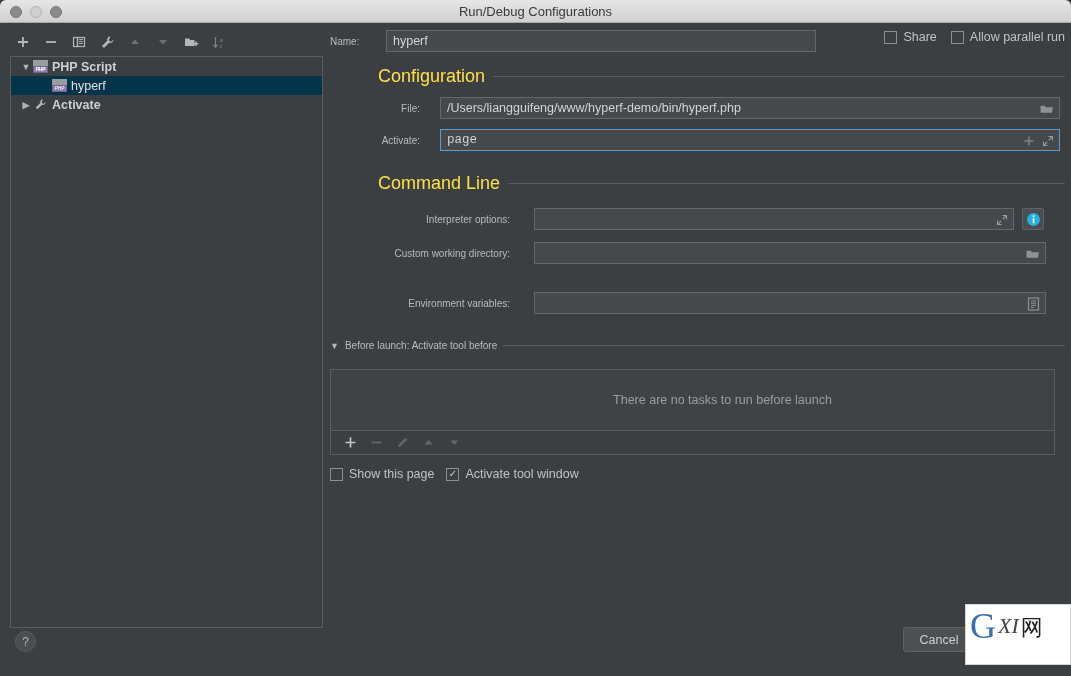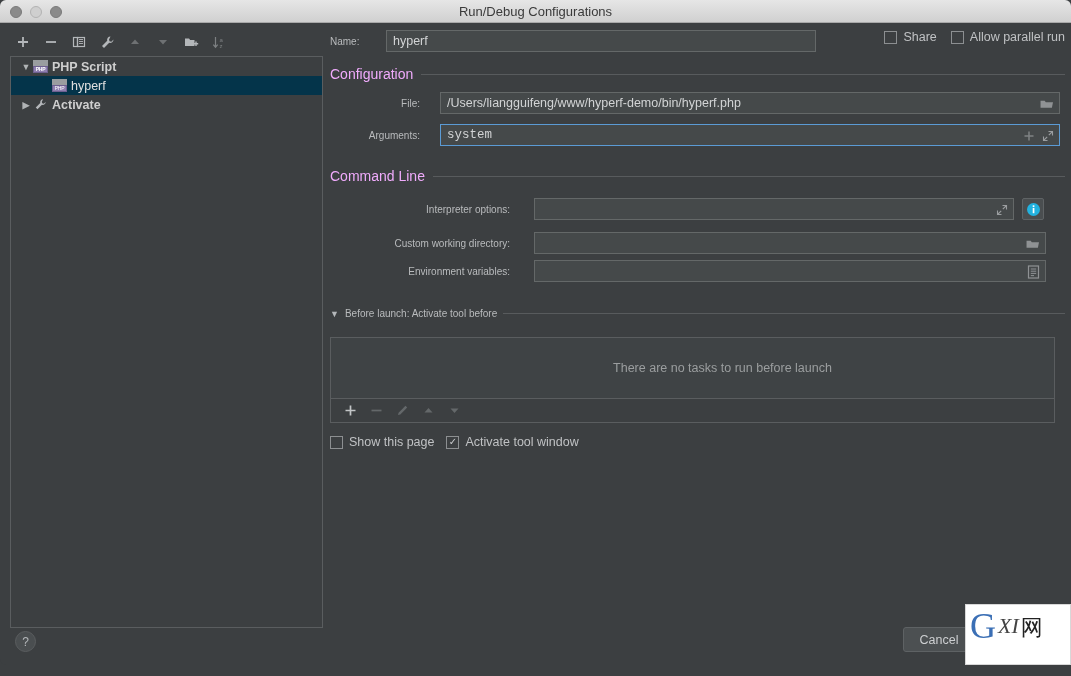--- a/index.html
+++ b/index.html
@@ -116,21 +116,21 @@
   .box {
     width: 13px; height: 13px;
     background: #3c3f41;
     border: 1px solid #8c8f91;
     display: inline-flex; align-items: center; justify-content: center;
     font-size: 10px; color: #c9cbcd; line-height: 1;
   }
 
   .group { margin-top: 14px; }
   .group-hdr { display: flex; align-items: center; gap: 8px; }
-  .group-hdr .t { font-size: 14px; color: #f0abfc; white-space: nowrap; }
+  .group-hdr .t { font-size: 18px; color: #fde047; white-space: nowrap; margin-left: 48px; }
   .group-hdr .line { flex: 1; height: 1px; background: #585b5d; }
 
   .frow { display: flex; align-items: center; margin-top: 10px; }
   .frow .lbl { text-align: right; }
 
   .before-hdr { display: flex; align-items: center; gap: 6px; margin-top: 26px; }
   .before-hdr .arrow { color: #b4b7ba; font-size: 9px; }
   .before-box {
     margin-top: 18px;
     border: 1px solid #5a5d5f;
@@ -313,23 +313,23 @@
           <span>/Users/liangguifeng/www/hyperf-demo/bin/hyperf.php</span>
           <span class="field-icons">
             <svg width="14" height="12" viewBox="0 0 15 13">
               <path d="M0.5 3 L5 3 L6.2 4.5 L14 4.5 L12.8 10.5 L0.5 10.5 Z" fill="#8f9294"></path>
             </svg>
           </span>
         </div>
       </div>
 
       <div class="frow">
-        <span class="lbl" style="width:90px;">Arguments:</span>
+        <span class="lbl" style="width:90px;">Activate:</span>
         <div class="textfield focused mono" style="width:620px; margin-left:20px;">
-          <span>system</span>
+          <span>page</span>
           <span class="field-icons">
             <svg width="12" height="12" viewBox="0 0 12 12">
               <path d="M6 1.5 L6 10.5 M1.5 6 L10.5 6" stroke="#7f8284" stroke-width="1.5"></path>
             </svg>
             <svg width="12" height="12" viewBox="0 0 12 12">
               <path d="M6.5 1.5 L10.5 1.5 L10.5 5.5 M10.5 1.5 L6.8 5.2" stroke="#9a9d9f" stroke-width="1.1" fill="none"></path>
               <path d="M5.5 10.5 L1.5 10.5 L1.5 6.5 M1.5 10.5 L5.2 6.8" stroke="#9a9d9f" stroke-width="1.1" fill="none"></path>
             </svg>
           </span>
         </div>
@@ -367,21 +367,21 @@
         <div class="textfield" style="width:512px; margin-left:24px;">
           <span></span>
           <span class="field-icons">
             <svg width="14" height="12" viewBox="0 0 15 13">
               <path d="M0.5 3 L5 3 L6.2 4.5 L14 4.5 L12.8 10.5 L0.5 10.5 Z" fill="#8f9294"></path>
             </svg>
           </span>
         </div>
       </div>
 
-      <div class="frow" style="margin-top:6px;">
+      <div class="frow" style="margin-top:28px;">
         <span class="lbl" style="width:180px;">Environment variables:</span>
         <div class="textfield" style="width:512px; margin-left:24px;">
           <span></span>
           <span class="field-icons">
             <svg width="13" height="14" viewBox="0 0 13 14">
               <rect x="1.5" y="1" width="10" height="12" fill="none" stroke="#8f9294" stroke-width="1.2"></rect>
               <path d="M3.8 4 L9.2 4 M3.8 6.2 L9.2 6.2 M3.8 8.4 L9.2 8.4 M3.8 10.6 L7 10.6" stroke="#8f9294" stroke-width="1"></path>
             </svg>
           </span>
         </div>

